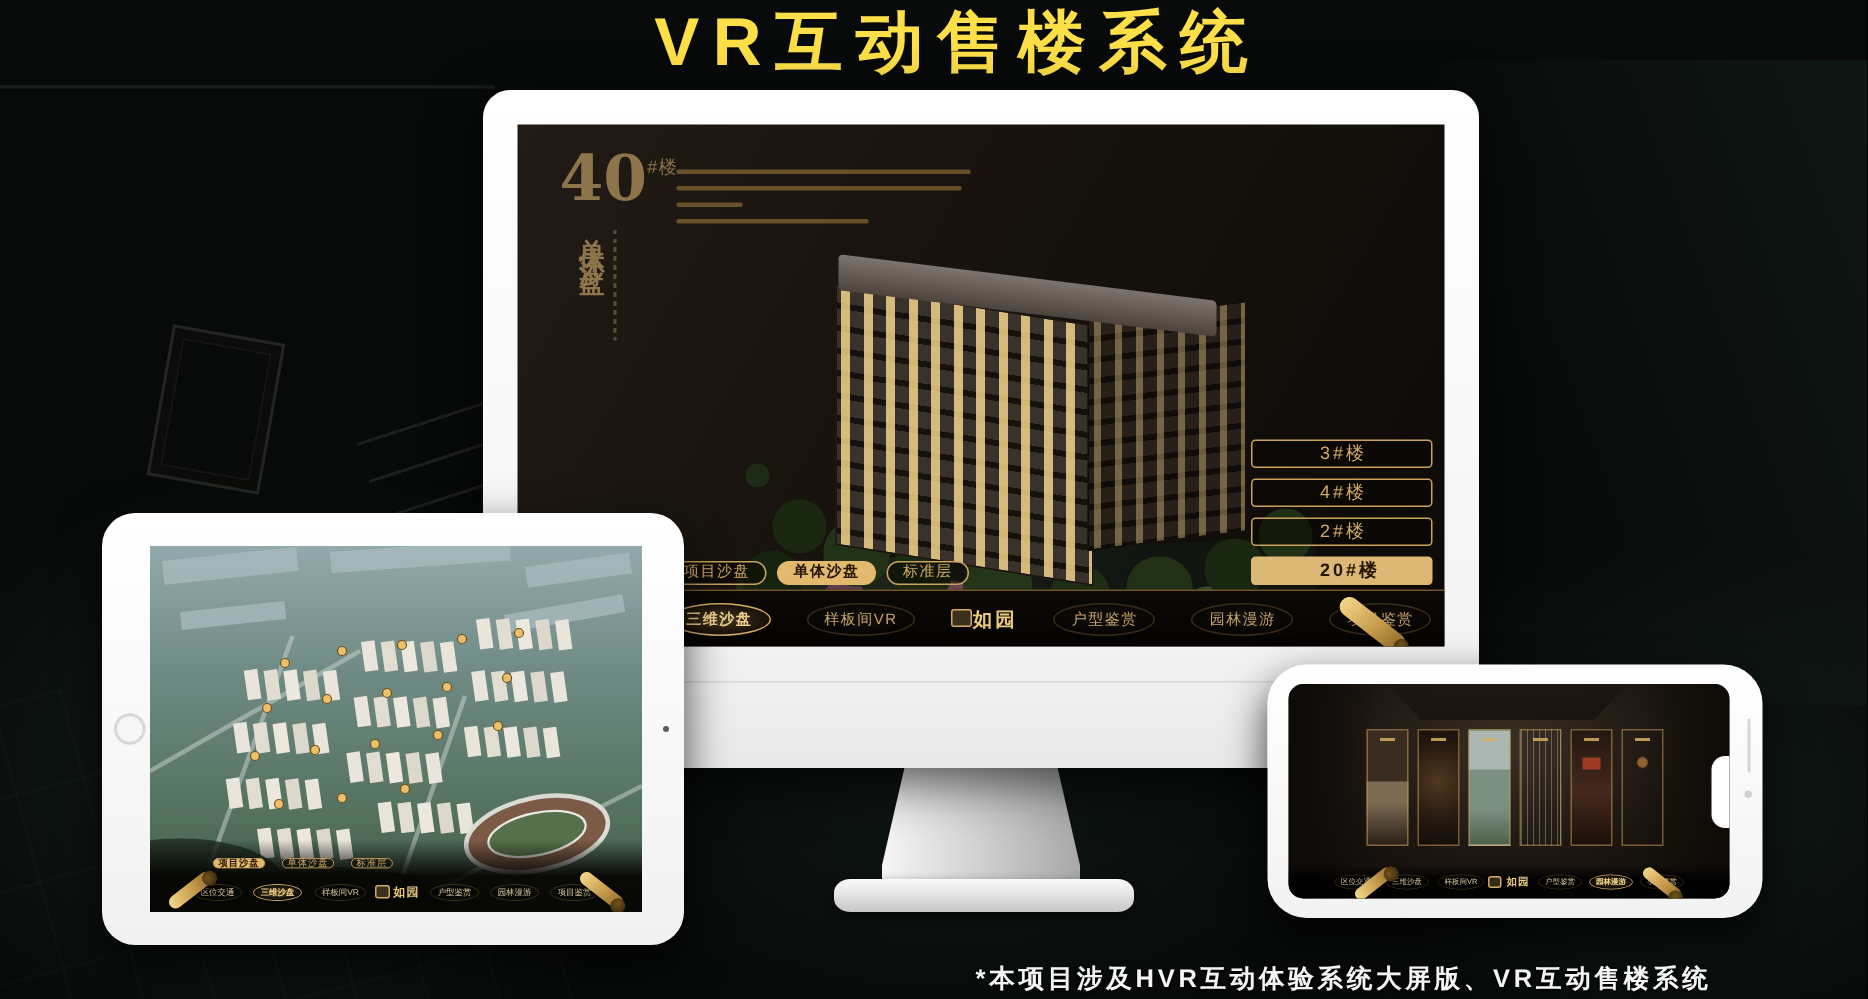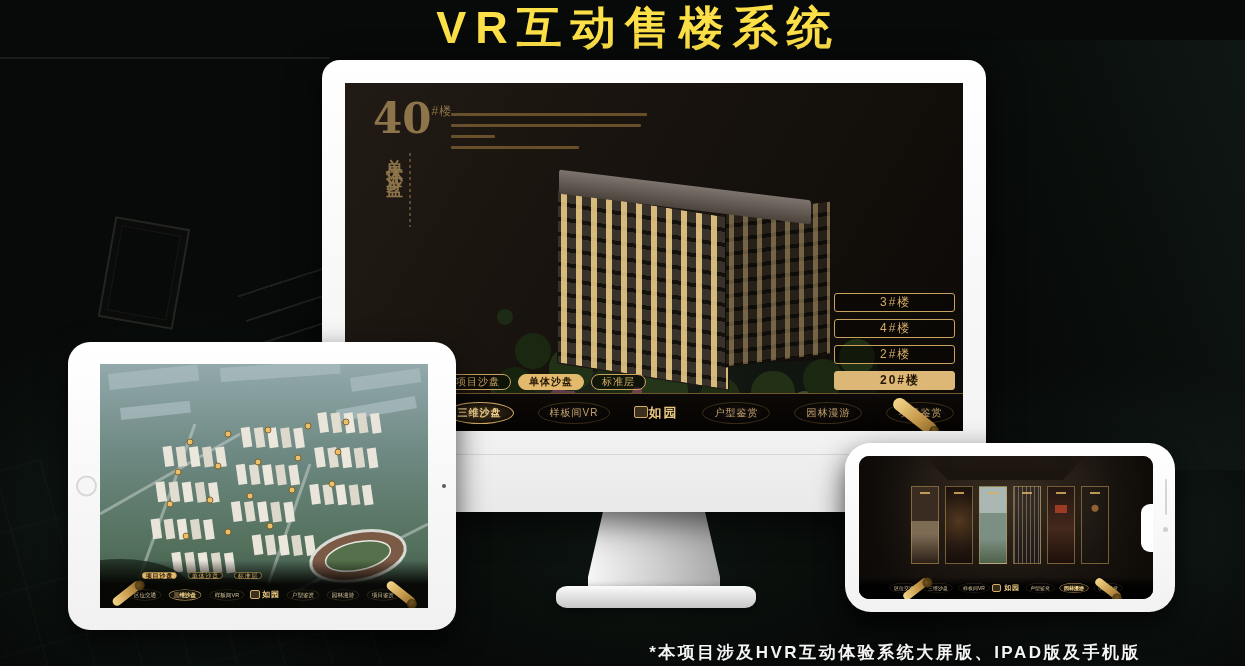--- a/index.html
+++ b/index.html
@@ -384,14 +384,14 @@
         <div class="p-item">户型鉴赏</div>
         <div class="p-item sel">园林漫游</div>
         <div class="p-item">项目鉴赏</div>
       </div>
       <div class="scrollr p-scroll-l"></div>
       <div class="scrollr p-scroll-r"></div>
       <div class="phone-notch"></div>
     </div>
   </div>
 
-  <div class="footnote">*本项目涉及HVR互动体验系统大屏版、IPAD版及手机版</div>
+  <div class="footnote">*本项目涉及HVR互动体验系统大屏版、VR互动售楼系统</div>
 </div>
 
 </body></html>

